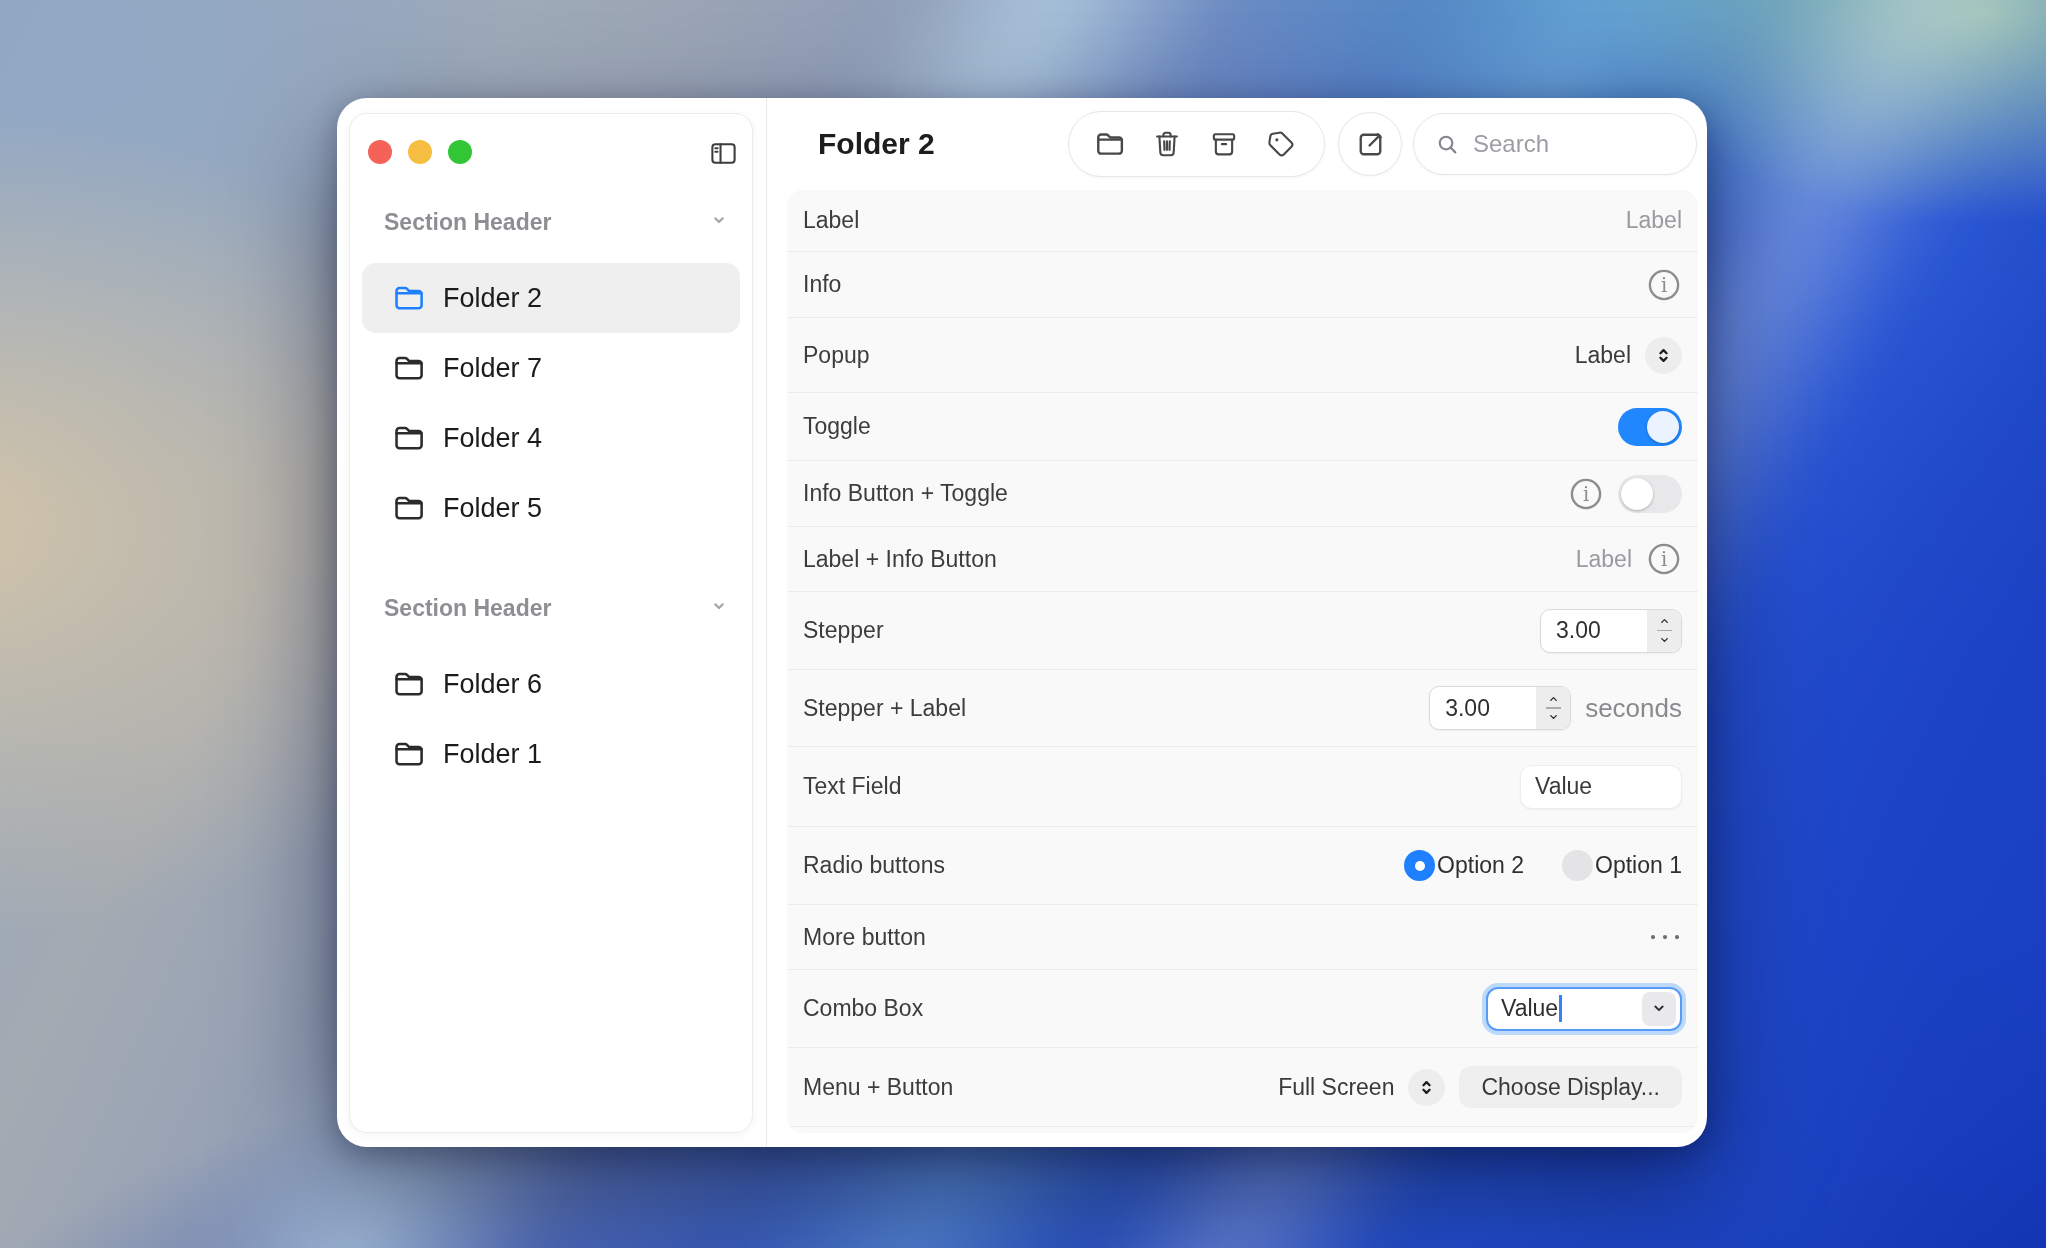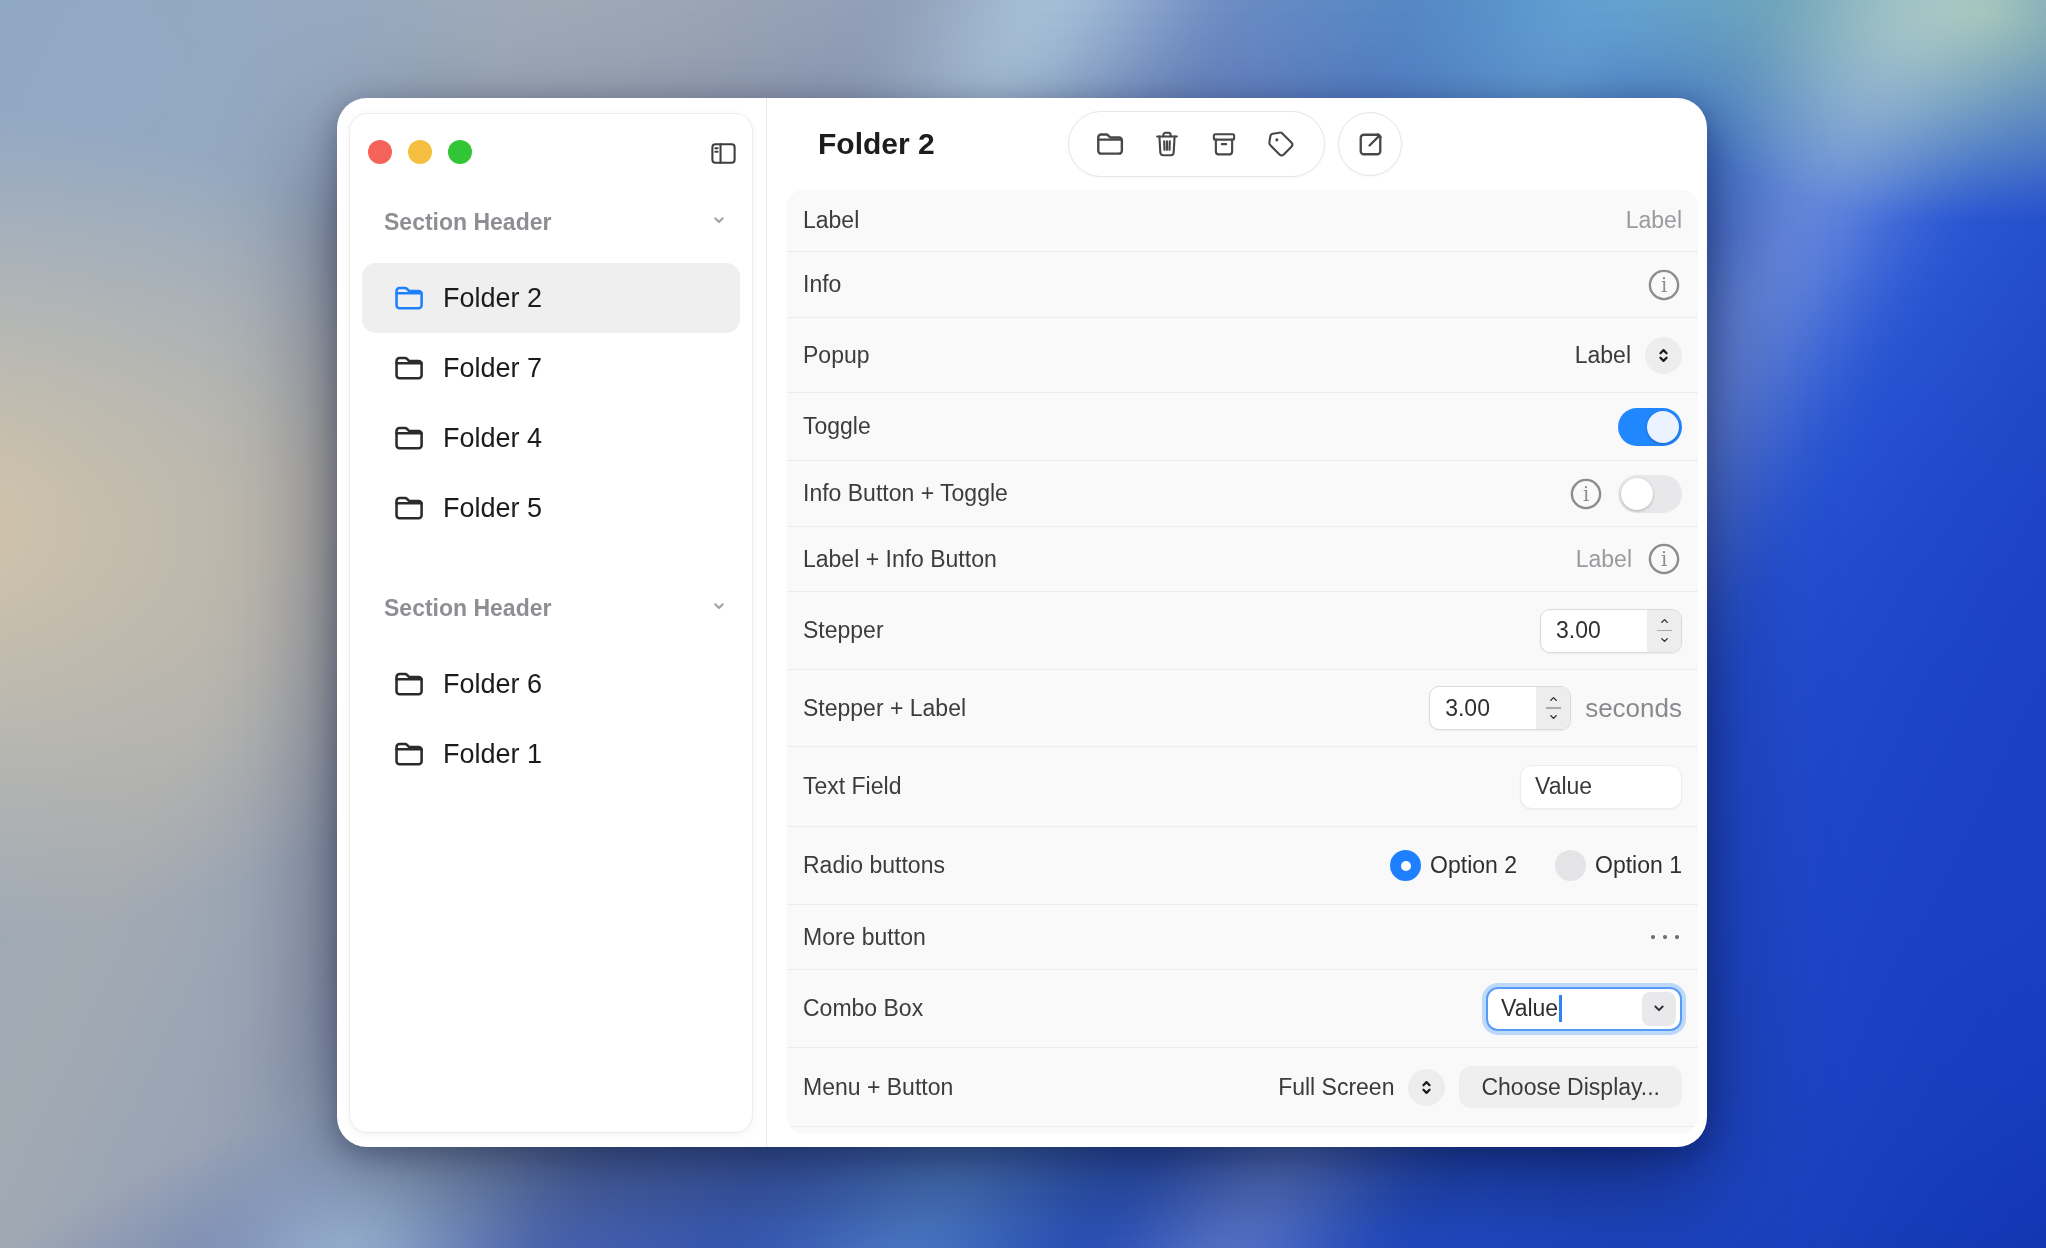--- a/index.html
+++ b/index.html
@@ -82,21 +82,21 @@
   .stepper{display:flex;align-items:stretch;width:142px;height:44px;background:#fff;
     border:1px solid #dadadc;border-radius:10px;overflow:hidden;box-sizing:border-box;
     box-shadow:0 1px 2px rgba(0,0,0,.05);}
   .stepper-val{flex:1;display:flex;align-items:center;padding-left:15px;font-size:23px;color:#2f2f31;}
   .stepper-btns{width:34px;background:#ededee;display:flex;flex-direction:column;align-items:center;
     justify-content:center;color:#2c2c2e;cursor:pointer;}
   .stepper-btns .sep{width:15px;height:1.5px;background:#ababae;margin:1.5px 0;}
   .textfield{width:162px;height:44px;background:#fff;border:1px solid #ededee;border-radius:12px;
     box-shadow:0 1px 2px rgba(0,0,0,.05);display:flex;align-items:center;padding-left:14px;
     box-sizing:border-box;font-size:23px;color:#3a3a3c;cursor:text;}
-  .radio-opt{display:flex;align-items:center;gap:9px;margin-left:24px;cursor:pointer;}
+  .radio-opt{display:flex;align-items:center;gap:2px;margin-left:24px;cursor:pointer;}
   .radio-opt:first-child{margin-left:0;}
   .radio{width:31px;height:31px;border-radius:50%;position:relative;}
   .radio.sel{background:var(--accent);}
   .radio.unsel{background:#e4e4e7;}
   .radio.sel::after{content:"";position:absolute;left:10.5px;top:10.5px;width:10px;height:10px;
     border-radius:50%;background:#fff;}
   .radio-label{font-size:23px;color:#2f2f31;}
   .more-btn{border:0;background:transparent;color:#6e6e73;padding:0;width:34px;height:24px;cursor:pointer;}
   .combo{width:196px;height:44px;background:#fff;border:2px solid #579bf8;border-radius:12px;
     box-shadow:0 0 0 4px rgba(141,191,250,.55);display:flex;align-items:center;
@@ -240,20 +240,29 @@
             </svg>
           </button>
         </div>
       <button class="compose-btn" id="compose-btn">
           <svg width="33" height="33" viewBox="0 0 24 24" fill="none" stroke="currentColor" stroke-width="1.7" stroke-linecap="round" stroke-linejoin="round">
             <rect x="4.9" y="4.9" width="14.2" height="14.2" rx="2.2"></rect>
             <path d="M11.3 12.7L18.5 5.5"></path>
             <path d="M17.3 4.6l2.1 2.1"></path>
           </svg>
         </button>
+      <div class="search-pill">
+        <span id="search-icon-slot">
+            <svg width="27" height="27" viewBox="0 0 24 24" fill="none" stroke="currentColor" stroke-width="1.9" stroke-linecap="round" stroke-linejoin="round">
+              <circle cx="10.7" cy="10.7" r="5.6"></circle>
+              <path d="M14.9 14.9l4.1 4.1"></path>
+            </svg>
+          </span>
+        <span class="ph">Search</span>
+      </div>
     </header>
 
     <section class="form-card" id="form-card">
         <div class="row" style="height:62px">
      <span class="row-label">Label</span>
      <span class="row-right">
             <span class="val-gray">Label</span>
           </span>
    </div>
         <div class="row" style="height:66px">

